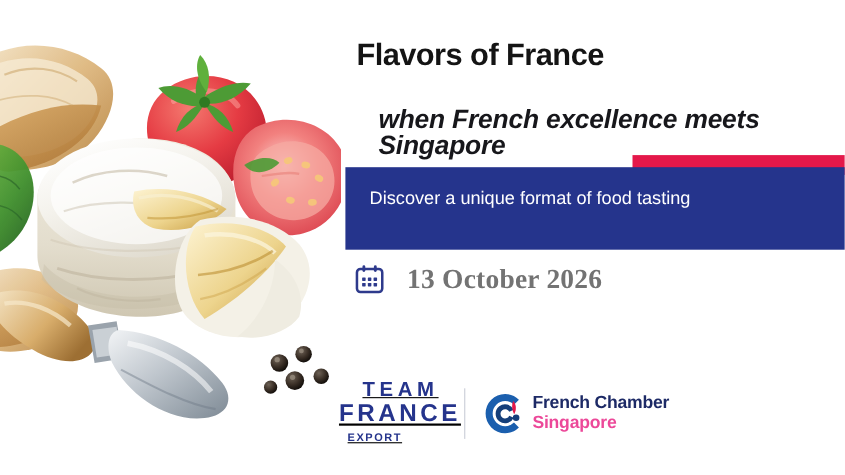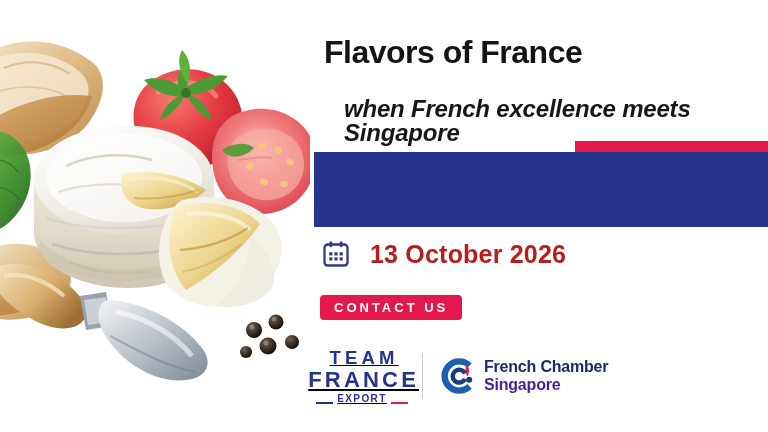--- a/index.html
+++ b/index.html
@@ -24,21 +24,21 @@
 
   
   .content {
     position: absolute; left: 310px; top: 0;
     width: 458px; height: 432px;
   }
 
   .headline {
     position: absolute; left: 14px; top: 36px;
     width: 440px;
-    font-size: 32px; font-weight: bold;
+    font-size: 28px; font-weight: bold;
     color: #141414; letter-spacing: -0.5px;
     line-height: 1; white-space: nowrap;
   }
   .subhead {
     position: absolute; left: 34px; top: 97px;
     width: 430px;
     font-size: 24px; font-weight: bold; font-style: italic;
     color: #17171b; letter-spacing: -0.2px; line-height: 1;
   }
 
@@ -63,22 +63,23 @@
   .message-line-2 { top: 46px; }
 
   
   .date-row {
     position: absolute; left: 12px; top: 240px;
     display: flex; align-items: center; gap: 20px;
   }
   .cal-icon { width: 28px; height: 28px; display: block; }
   .date-text {
     font-size: 25px; font-weight: bold;
-    color: #b91c1c; letter-spacing: 0.2px; line-height: 1;
+    color: #737373; letter-spacing: 0.2px; line-height: 1;
     white-space: nowrap;
+    font-family: Liberation Serif, serif;
   }
 
   
   .cta {
     position: absolute; left: 10px; top: 295px;
     height: 25px; box-sizing: border-box;
     padding: 0 14px;
     display: flex; align-items: center; justify-content: center;
     background: #e4184a; border-radius: 4px;
     color: #ffffff; font-size: 13px; font-weight: bold;
@@ -95,36 +96,36 @@
     display: flex; flex-direction: column; align-items: center;
     width: 88px;
     text-decoration: underline;
   }
   .tfe-team, .tfe-france {
     color: #25348c; font-weight: bold; line-height: 1.06;
     font-size: 18.5px; letter-spacing: 4.2px; text-indent: 4.2px;
   }
   .tfe-france { font-size: 22px; letter-spacing: 3.2px; text-indent: 3.2px; }
   .tfe-export-row {
-    display: flex; align-items: flex-end; gap: 4px; margin-top: 3px; width: 92px;
+    display: flex; align-items: flex-start; gap: 4px; margin-top: 3px; width: 92px; flex-direction: column;
   }
   .rule-navy { flex: 1; height: 2px; background: #25348c; }
   .rule-red  { flex: 1; height: 2px; background: #e4184a; }
   .tfe-export {
     color: #25348c; font-weight: bold; font-size: 10px;
     letter-spacing: 1.4px; line-height: 1;
   }
   .logo-divider {
     width: 1px; height: 46px; background: #c9ccd6; margin: 0 16px;
   }
   .fcs-logo { display: flex; align-items: center; gap: 7px; }
   .fcs-mark { width: 38px; height: 38px; display: block; }
   .fcs-words { display: flex; flex-direction: column; line-height: 1.12; }
   .fcs-line1 { color: #1d2a66; font-size: 16px; font-weight: bold; letter-spacing: -0.2px; }
-  .fcs-line2 { color: #4c1d95; font-size: 16px; font-weight: bold; letter-spacing: -0.2px; }
+  .fcs-line2 { color: #ec4899; font-size: 16px; font-weight: bold; letter-spacing: -0.2px; }
 </style>
 </head>
 <body>
 
 <div class="banner">
 
   <div class="art-pane">
     <svg class="art-svg" viewBox="0 0 310 432" xmlns="http://www.w3.org/2000/svg" aria-hidden="true">
       <defs>
         <linearGradient id="breadG" x1="0" y1="0" x2="1" y2="1">
@@ -308,20 +309,21 @@
   </div>
 
   <div class="content">
 
     <div class="headline">Flavors of France</div>
     <div class="subhead">when French excellence meets Singapore</div>
 
     <div class="accent-bar"></div>
 
     <div class="message-band">
+      <div class="message-line message-line-1">Discover a unique format of food tasting</div>
     </div>
 
     <div class="date-row">
       <span>
         <svg class="cal-icon" viewBox="0 0 28 28" xmlns="http://www.w3.org/2000/svg" aria-hidden="true">
           <rect x="2.5" y="4.5" width="23" height="21" rx="3.2" ry="3.2" fill="none" stroke="#2e3a8c" stroke-width="2.3"></rect>
           <rect x="7.5" y="1.2" width="2.6" height="6" rx="1.3" fill="#2e3a8c"></rect>
           <rect x="17.9" y="1.2" width="2.6" height="6" rx="1.3" fill="#2e3a8c"></rect>
           <g fill="#2e3a8c">
             <rect x="7.2" y="12.2" width="3.2" height="3.2" rx="0.6"></rect>
@@ -329,21 +331,20 @@
             <rect x="17.6" y="12.2" width="3.2" height="3.2" rx="0.6"></rect>
             <rect x="7.2" y="17.2" width="3.2" height="3.2" rx="0.6"></rect>
             <rect x="12.4" y="17.2" width="3.2" height="3.2" rx="0.6"></rect>
             <rect x="17.6" y="17.2" width="3.2" height="3.2" rx="0.6"></rect>
           </g>
         </svg>
       </span>
       <span class="date-text">13 October 2026</span>
     </div>
 
-    <button class="cta">CONTACT US</button>
 
     <div class="logo-strip">
 
       <div class="tfe-logo">
         <div class="tfe-team">TEAM</div>
         <div class="tfe-france">FRANCE</div>
         <div class="tfe-export-row">
           <span class="rule-navy"></span>
           <span class="tfe-export">EXPORT</span>
           <span class="rule-red"></span>

